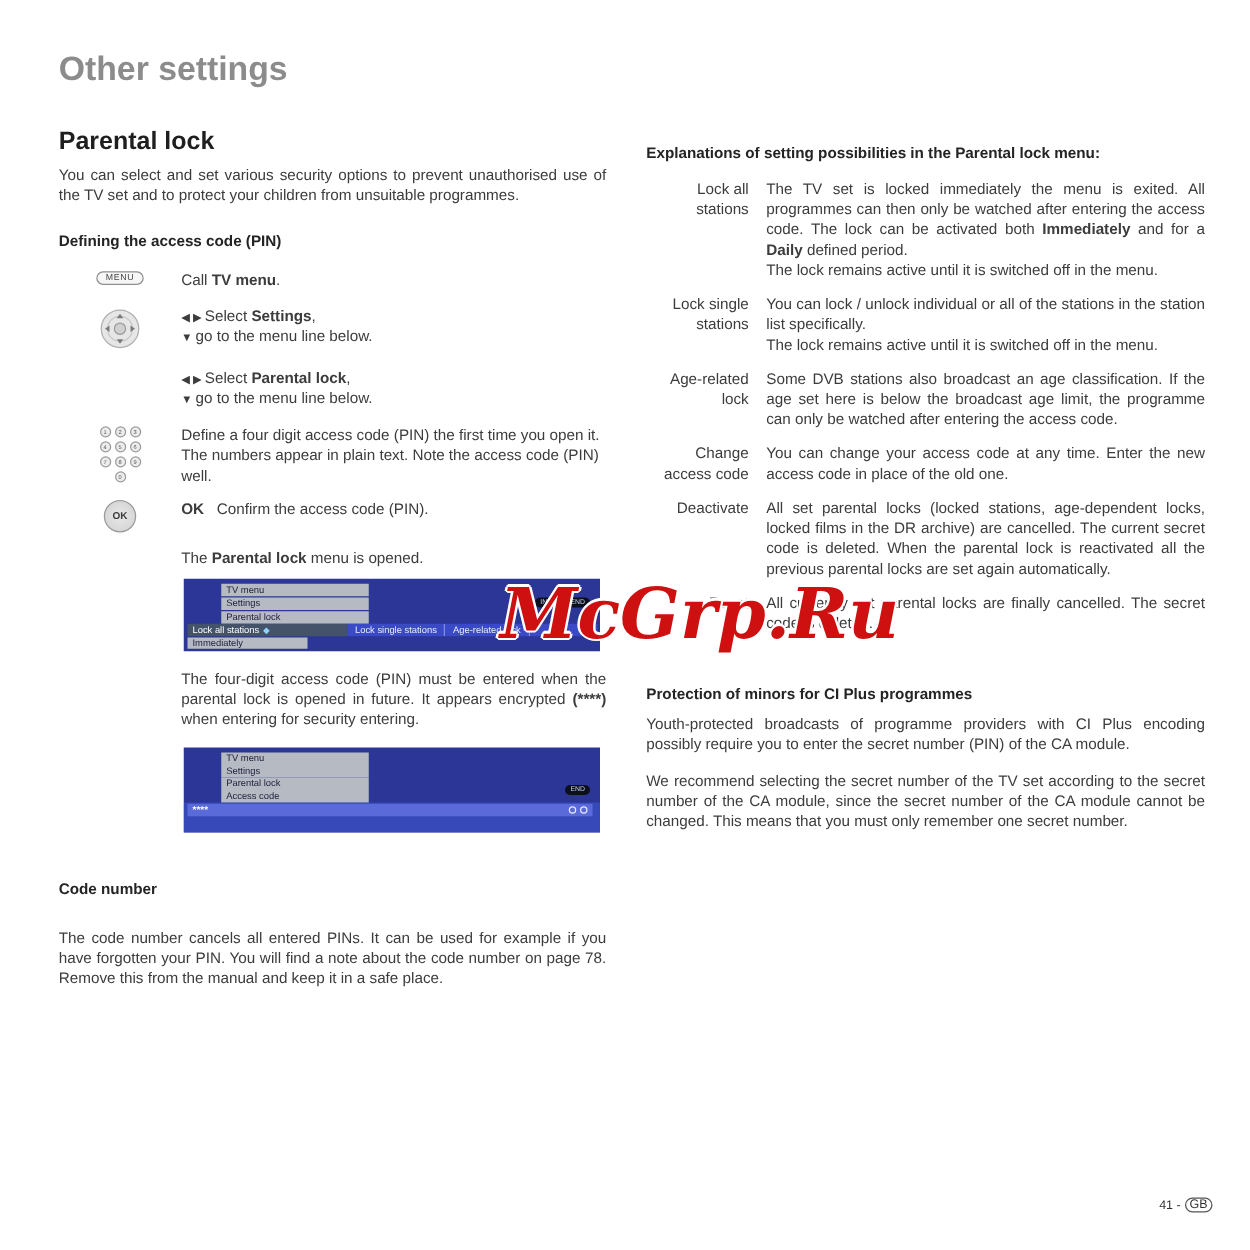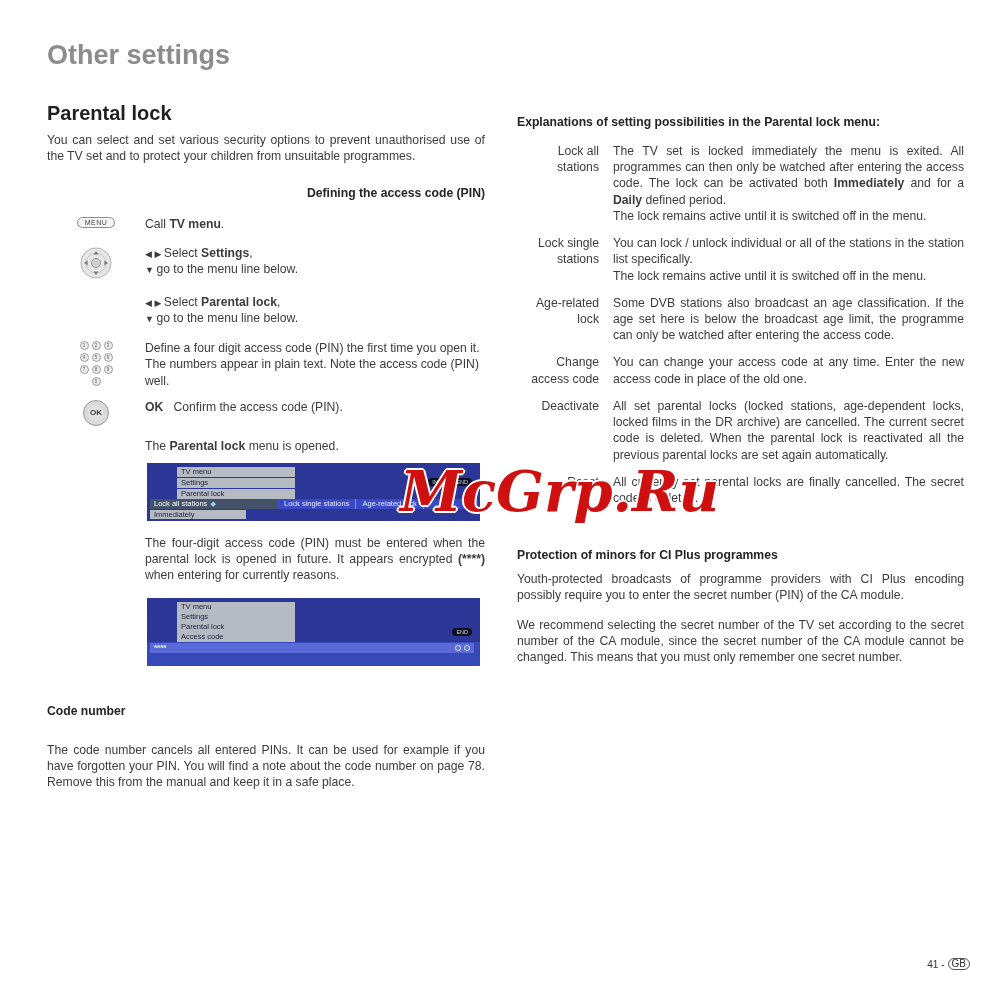--- a/index.html
+++ b/index.html
@@ -10,21 +10,21 @@
   .doc-title { position:absolute; left:47px; top:40px; font-size:27px; font-weight:bold; color:#8c8c8c; }
 
   .col-left  { position:absolute; left:47px; top:102px; width:438px; }
   .col-right { position:absolute; left:517px; top:115px; width:447px; }
 
   .h2 { font-size:20px; font-weight:bold; color:#1f1f1f; margin-bottom:7px; }
   .h3 { font-size:12.2px; font-weight:bold; color:#242424; margin-bottom:24px; }
   p, .body-text { font-size:12.2px; line-height:1.33; text-align:justify; color:#3c3c3c; }
 
   .intro { margin-bottom:22px; }
-  .define-h { margin-top:16px; margin-bottom:16px;text-align:right; }
+  .define-h { margin-top:16px; margin-bottom:16px; }
 
   .step { display:flex; margin-bottom:12px; }
   .step-icon { width:98px; flex:0 0 98px; display:flex; justify-content:center; align-items:flex-start; padding-top:1px; }
   .step-text { flex:1; font-size:12.2px; line-height:1.33; }
   .seg-sm { font-size:9px; }
 
   .menu-key { display:inline-block; border:1px solid #8f8f8f; border-radius:9px; padding:1px 7px; font-size:7px; letter-spacing:.5px; color:#444; background:#f6f6f6; }
   .ok-key { width:26px; height:26px; border-radius:50%; background:radial-gradient(#e9e9e9, #cfcfcf); border:1px solid #9a9a9a; display:flex; align-items:center; justify-content:center; font-size:8px; font-weight:bold; color:#3a3a3a; }
   .numpad { display:grid; grid-template-columns:repeat(3,9px); gap:3px; }
   .numpad .key { width:9px; height:9px; border-radius:50%; border:1px solid #9a9a9a; background:#ececec; font-size:4.5px; color:#555; display:flex; align-items:center; justify-content:center; }
@@ -152,21 +152,21 @@
         <span>Lock single stations</span>
         <span>Age-related lock</span>
       </div>
       <div class="sub-row">Immediately</div>
       <div class="badges">
         <span class="badge">INFO</span>
         <span class="badge">END</span>
       </div>
     </div>
 
-    <div class="body-text indent pin-note"><span>The four-digit access code (PIN) must be entered when the parental lock is opened in future. It appears encrypted </span><span style="font-weight: 700;">(****)</span><span> when entering for currently reasons.</span></div>
+    <div class="body-text indent pin-note"><span>The four-digit access code (PIN) must be entered when the parental lock is opened in future. It appears encrypted </span><span style="font-weight: 700;">(****)</span><span> when entering for security entering.</span></div>
 
     <div class="shot shot2">
       <div class="pin-zone"></div>
       <div class="mrow" style="top:4px;">TV menu</div>
       <div class="mrow" style="top:14px;">Settings</div>
       <div class="mrow" style="top:24px;">Parental lock</div>
       <div class="mrow" style="top:34px;">Access code</div>
       <div class="pin-bar">
         <span>****</span>
         <span class="pin-keys">

